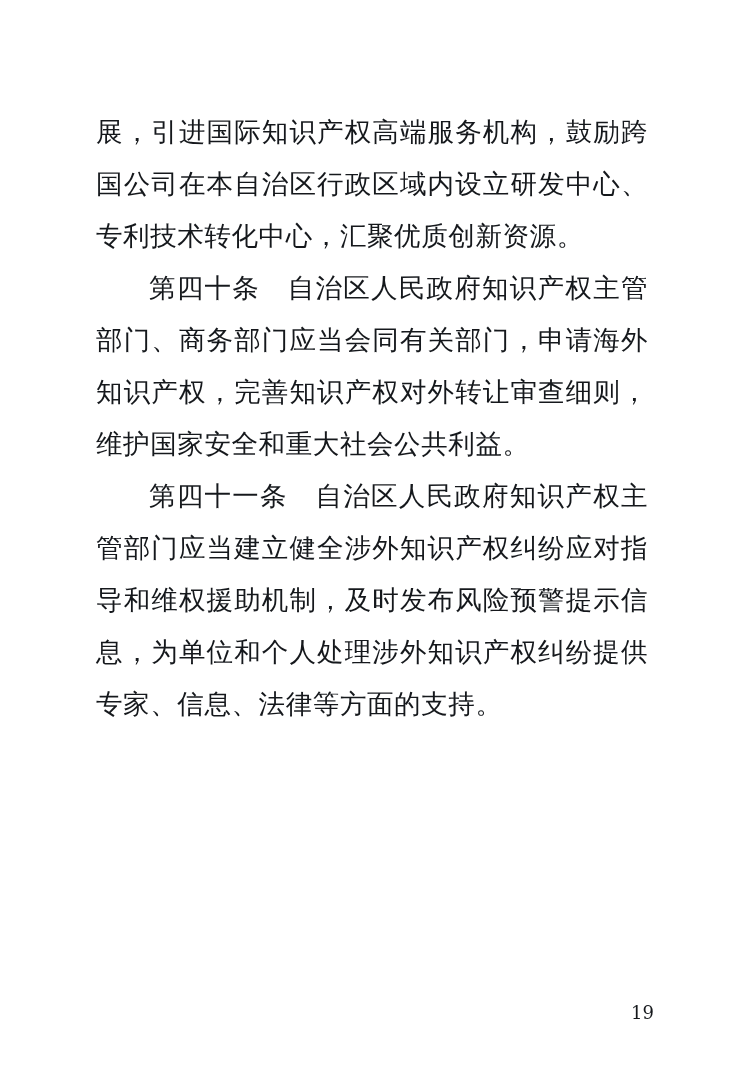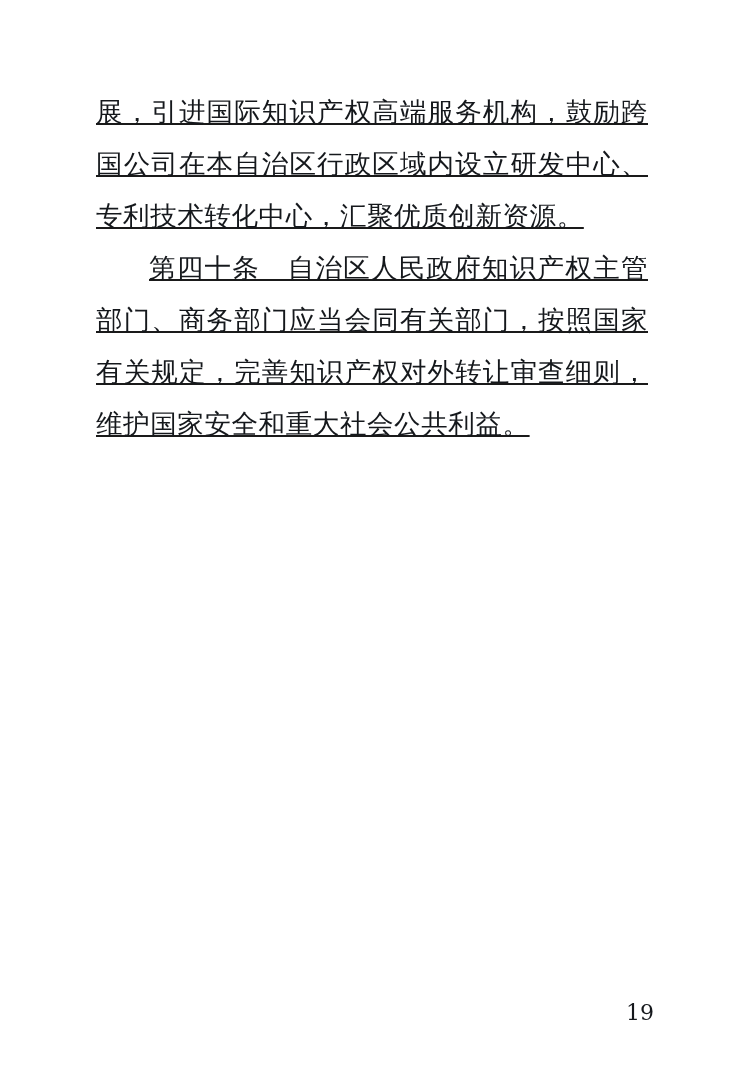--- a/index.html
+++ b/index.html
@@ -19,23 +19,22 @@
     position: absolute;
     top: 0;
     left: 0;
     width: 742px;
     height: 1074px;
     background: #ffffff;
   }
   .content {
     position: absolute;
     left: 96px;
-    top: 86px;
+    top: 106px;
     width: 552px;
-    text-decoration: underline;
   }
   .para {
     font-size: 26.5px;
     line-height: 52px;
     text-align: justify;
     text-align-last: left;
     letter-spacing: 0.6px;
     margin: 0 0 0 0;
     color: #15181c;
     font-weight: 400;
@@ -43,28 +42,29 @@
   .para + .para {
     margin-top: 0px;
   }
   .indent {
     text-indent: 53px;
   }
   .page-number {
     position: absolute;
     right: 88px;
     top: 998px;
-    font-size: 22px;
+    font-size: 18px;
     line-height: 30px;
     color: #15181c;
     font-family: "DejaVu Serif", "Liberation Serif", serif;
   }
 </style>
 </head>
 <body>
 
 <div class="page">
   <div class="content">
     <p class="para">展，引进国际知识产权高端服务机构，鼓励跨国公司在本自治区行政区域内设立研发中心、专利技术转化中心，汇聚优质创新资源。</p>
-    <p class="para indent">第四十条　自治区人民政府知识产权主管部门、商务部门应当会同有关部门，按照国家有关规定，完善知识产权对外转让审查细则，维护国家安全和重大社会公共利益。</p>
+    <p class="para indent">第四十条　自治区人民政府知识产权主管部门、商务部门应当会同有关部门，申请海外知识产权，完善知识产权对外转让审查细则，维护国家安全和重大社会公共利益。</p>
+    <p class="para indent">第四十一条　自治区人民政府知识产权主管部门应当建立健全涉外知识产权纠纷应对指导和维权援助机制，及时发布风险预警提示信息，为单位和个人处理涉外知识产权纠纷提供专家、信息、法律等方面的支持。</p>
   </div>
   <div class="page-number">19</div>
 </div>
 
 </body></html>

